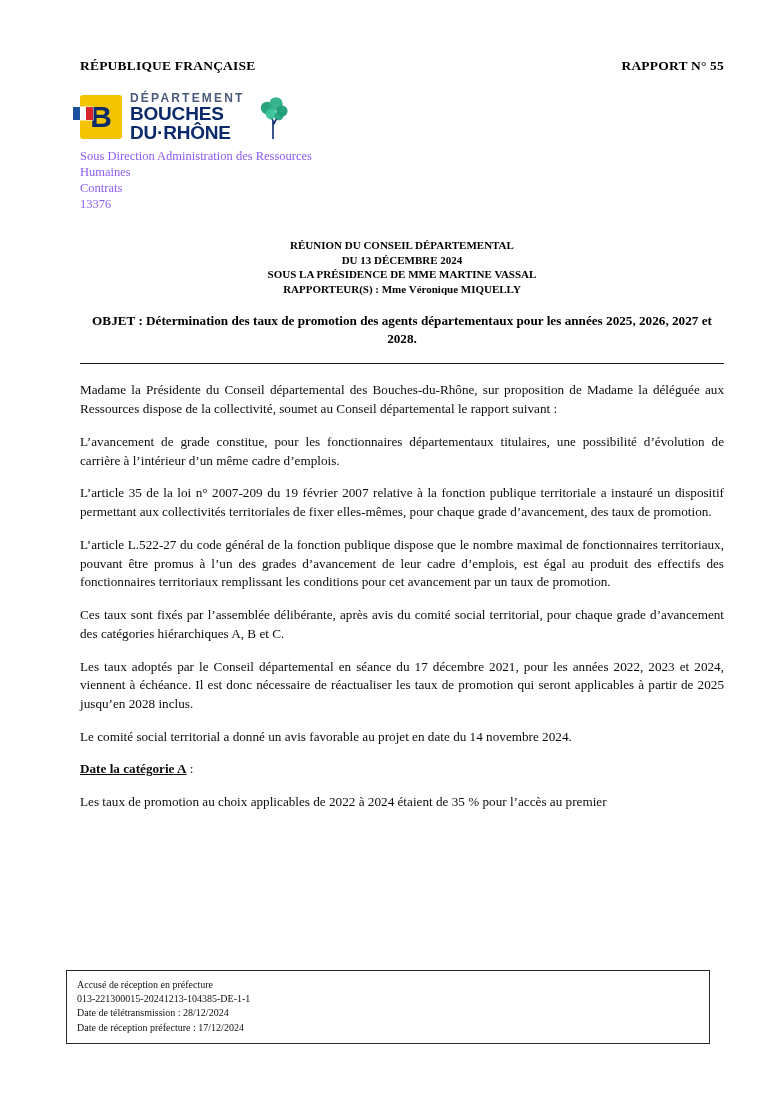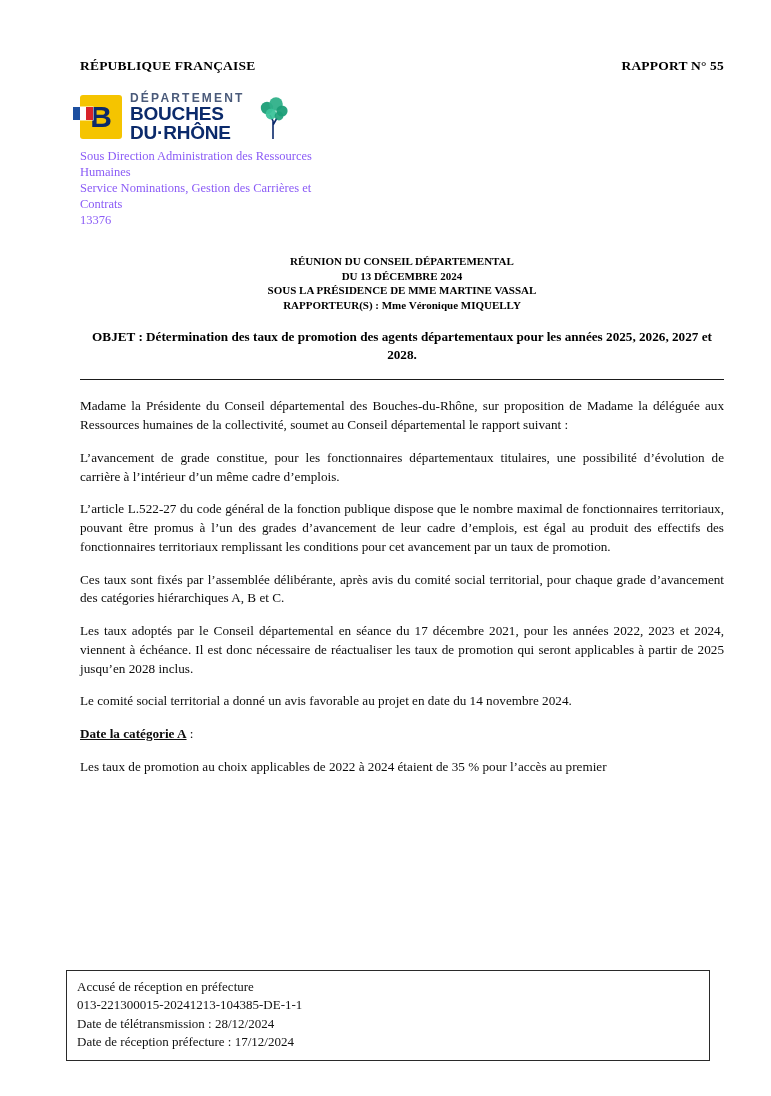--- a/index.html
+++ b/index.html
@@ -144,21 +144,21 @@
 
   
   .receipt {
     position: absolute;
     left: 66px;
     top: 970px;
     width: 644px;
     border: 1px solid #2a2a2a;
     box-sizing: border-box;
     padding: 7px 10px 8px 10px;
-    font-size: 13px;
+    font-size: 10px;
     line-height: 1.42;
     color: #111;
   }
 </style>
 </head>
 <body>
 
 <div class="page">
 
   <div class="content">
@@ -188,39 +188,39 @@
         <circle cx="19" cy="9" r="6.8" fill="#2fb089" opacity="0.95"></circle>
         <circle cx="25" cy="16" r="5.6" fill="#1b9e77" opacity="0.95"></circle>
         <circle cx="14" cy="19" r="5.4" fill="#3cc39a" opacity="0.95"></circle>
         <circle cx="22" cy="21" r="4.4" fill="#1b9e77" opacity="0.9"></circle>
       </svg>
     </div>
 
     <div class="service">
       <div>Sous Direction Administration des Ressources</div>
       <div>Humaines</div>
-      <div>Service Nominations, Gestion des Carrières et</div>
       <div>Contrats</div>
       <div>13376</div>
     </div>
 
     <div class="meeting">
       <div>RÉUNION DU CONSEIL DÉPARTEMENTAL</div>
       <div>DU 13 DÉCEMBRE 2024</div>
       <div>SOUS LA PRÉSIDENCE DE MME MARTINE VASSAL</div>
       <div>RAPPORTEUR(S) : Mme Véronique MIQUELLY</div>
     </div>
 
     <div class="objet">OBJET : Détermination des taux de promotion des agents départementaux pour les années 2025, 2026, 2027 et 2028.</div>
 
     <div class="rule"></div>
 
     <div class="body">
-      <p>Madame la Présidente du Conseil départemental des Bouches-du-Rhône, sur proposition de Madame la déléguée aux Ressources humaines de la collectivité, soumet au Conseil départemental le rapport suivant :</p>
+      <p>Madame la Présidente du Conseil départemental des Bouches-du-Rhône, sur proposition de Madame la déléguée aux Ressources dispose de la collectivité, soumet au Conseil départemental le rapport suivant :</p>
       <p>L’avancement de grade constitue, pour les fonctionnaires départementaux titulaires, une possibilité d’évolution de carrière à l’intérieur d’un même cadre d’emplois.</p>
+      <p>L’article 35 de la loi n° 2007-209 du 19 février 2007 relative à la fonction publique territoriale a instauré un dispositif permettant aux collectivités territoriales de fixer elles-mêmes, pour chaque grade d’avancement, des taux de promotion.</p>
       <p>L’article L.522-27 du code général de la fonction publique dispose que le nombre maximal de fonctionnaires territoriaux, pouvant être promus à l’un des grades d’avancement de leur cadre d’emplois, est égal au produit des effectifs des fonctionnaires territoriaux remplissant les conditions pour cet avancement par un taux de promotion.</p>
       <p>Ces taux sont fixés par l’assemblée délibérante, après avis du comité social territorial, pour chaque grade d’avancement des catégories hiérarchiques A, B et C.</p>
       <p>Les taux adoptés par le Conseil départemental en séance du 17 décembre 2021, pour les années 2022, 2023 et 2024, viennent à échéance. Il est donc nécessaire de réactualiser les taux de promotion qui seront applicables à partir de 2025 jusqu’en 2028 inclus.</p>
       <p>Le comité social territorial a donné un avis favorable au projet en date du 14 novembre 2024.</p>
       <p><span class="under">Date la catégorie A</span><span> :</span></p>
       <p>Les taux de promotion au choix applicables de 2022 à 2024 étaient de 35 % pour l’accès au premier</p>
     </div>
 
   </div>
 

